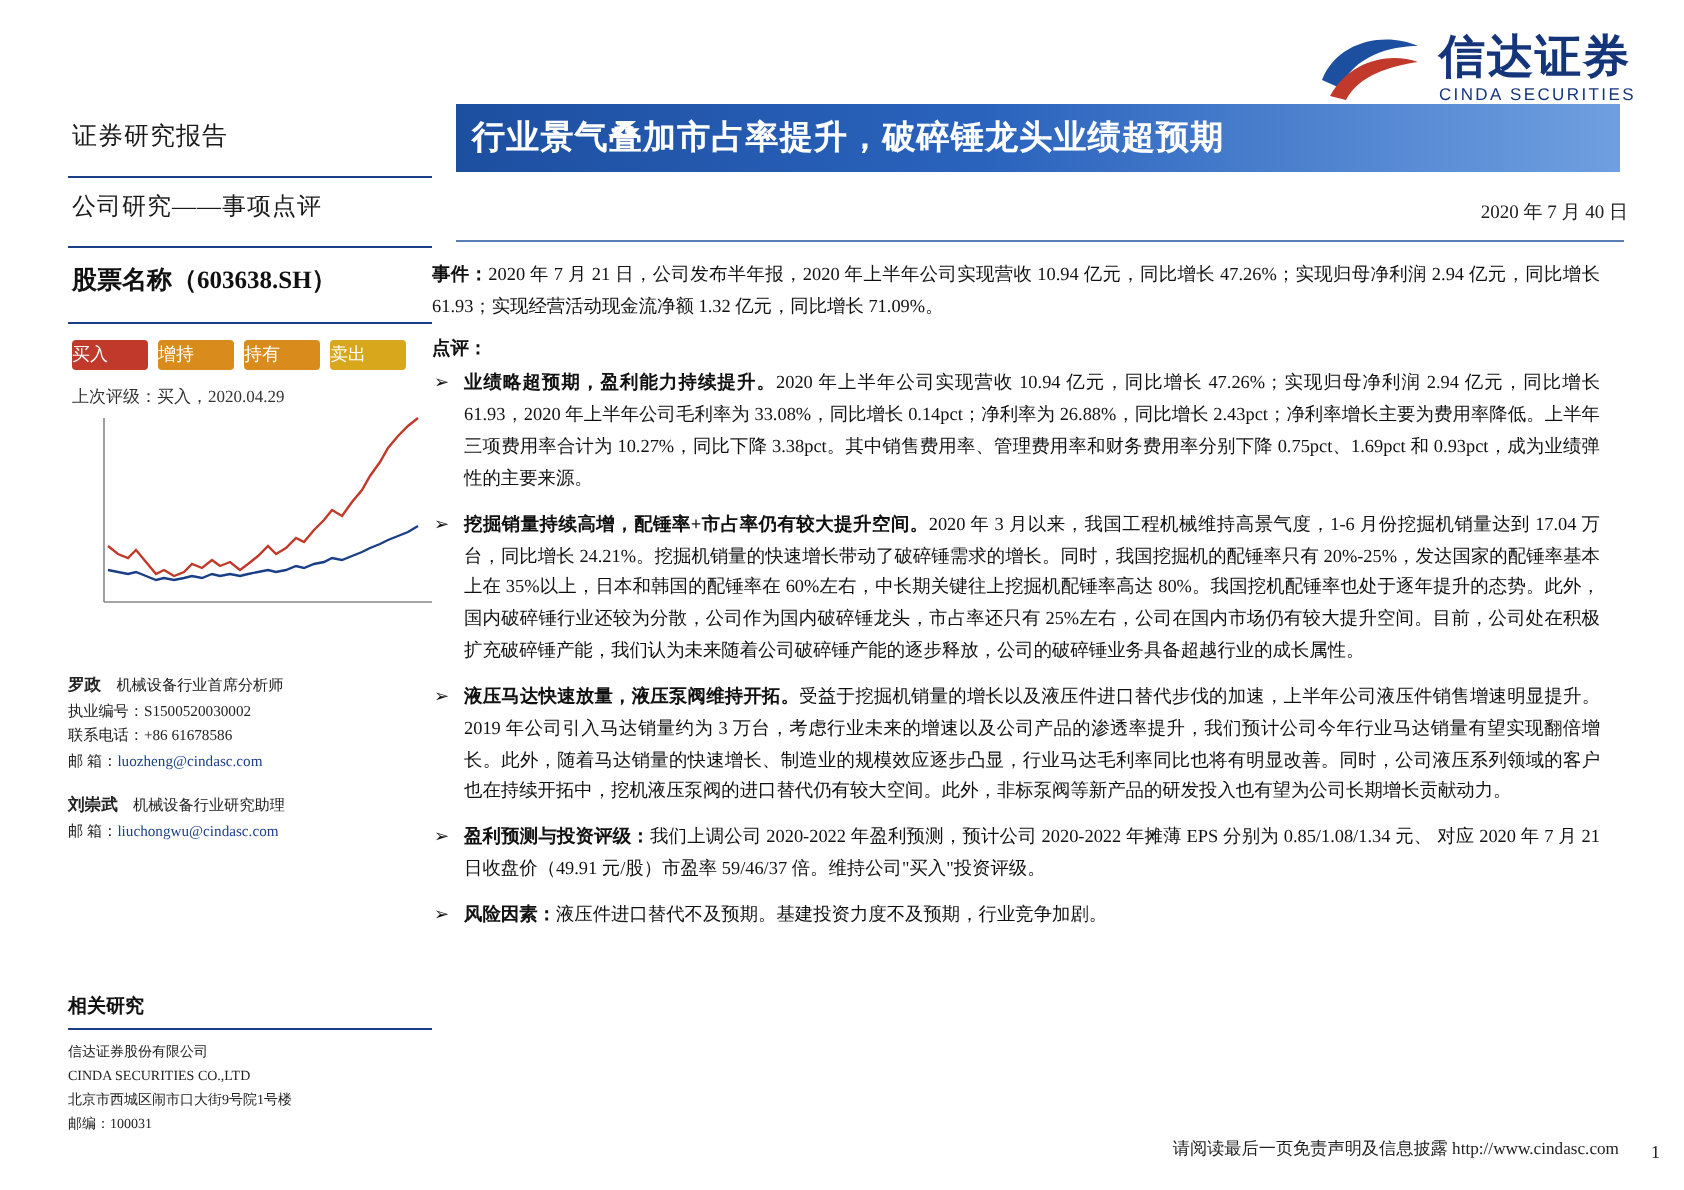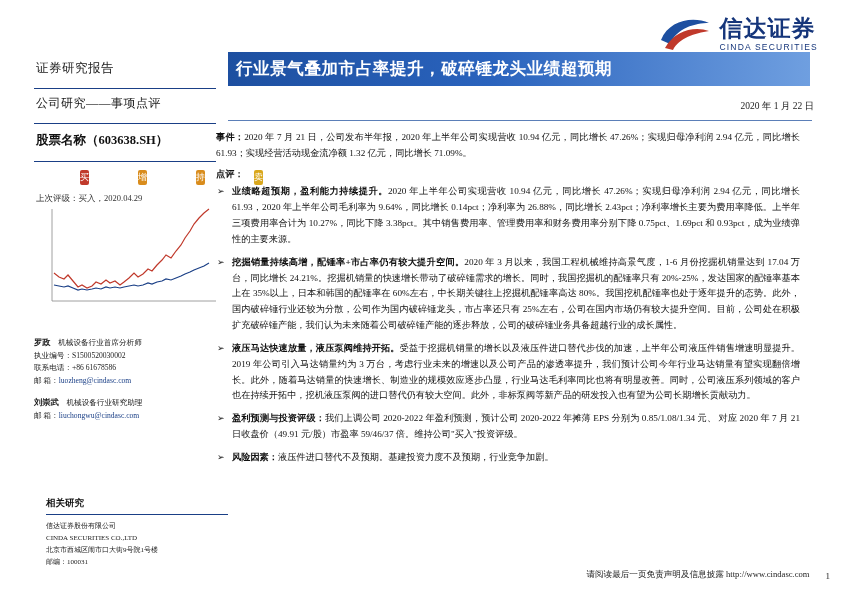--- a/index.html
+++ b/index.html
@@ -42,21 +42,21 @@
     font-size: 12.5px; font-weight: normal; color: #1a1a1a;
     padding: 6px 0 5px 2px; letter-spacing: .5px;
   }
   .lc-title.small { font-size: 12px; }
   .stock-name {
     font-size: 12.5px; font-weight: bold; padding: 8px 0 6px 2px;
   }
   .rating-row { display: flex; gap: 5px; margin: 8px 0 6px 2px; }
   .rating-btn {
     width: 38px; height: 15px; line-height: 14px; text-align: left;
-    font-size: 9px; color: #fff; border-radius: 2px; margin-left: 44px;
+    font-size: 9px; color: #fff; border-radius: 2px;
   }
   .rating-btn.b1 { background: #c0392b; }
   .rating-btn.b2 { background: #d98c1c; }
   .rating-btn.b3 { background: #d98c1c; }
   .rating-btn.b4 { background: #d9a71c; }
   .prev-rating {
     font-size: 8.5px; color: #333; margin: 8px 0 4px 2px;
   }
 
   
@@ -68,21 +68,21 @@
   
   .analyst {
     position: absolute; left: 34px; top: 336px; width: 200px;
     font-size: 7.6px; line-height: 1.65; color: #222;
   }
   .analyst .nm { font-weight: bold; font-size: 8.3px; }
   .analyst .blk { margin-bottom: 9px; }
   .analyst .mail { color: #1a3f86; }
 
   .related {
-    position: absolute; left: 34px; top: 497px; width: 200px; margin-left: 12px;
+    position: absolute; left: 34px; top: 497px; width: 200px;
   }
   .related-title { font-size: 9.5px; font-weight: bold; }
   .related-line { border-bottom: 1.2px solid #1a3f86; width: 182px; margin: 4px 0 6px 0; }
   .addr { font-size: 7px; line-height: 1.7; color: #222; }
 
   
   .title-band {
     position: absolute; left: 228px; top: 52px; width: 582px; height: 34px;
     background: linear-gradient(90deg, #1d4fa0 0%, #2a63bd 45%, #6f9fe0 100%);
   }
@@ -193,32 +193,32 @@
     <div class="addr">
       <div>信达证券股份有限公司</div>
       <div>CINDA SECURITIES CO.,LTD</div>
       <div>北京市西城区闹市口大街9号院1号楼</div>
       <div>邮编：100031</div>
     </div>
   </div>
 
   <div class="title-band"></div>
   <div class="title-text">行业景气叠加市占率提升，破碎锤龙头业绩超预期</div>
-  <div class="report-date">2020 年 1 月 22 日</div>
+  <div class="report-date">2020 年 7 月 40 日</div>
   <div class="date-rule"></div>
 
   <div class="body-col">
     <div class="para">
       <span class="lead">事件：</span><span>2020 年 7 月 21 日，公司发布半年报，2020 年上半年公司实现营收 10.94 亿元，同比增长 47.26%；实现归母净利润 2.94 亿元，同比增长 61.93；实现经营活动现金流净额 1.32 亿元，同比增长 71.09%。</span>
     </div>
     <div class="section-h">点评：</div>
     <ul class="bullets">
       <li>
         <span class="arrow">➢</span>
-        <span class="b-head">业绩略超预期，盈利能力持续提升。</span><span>2020 年上半年公司实现营收 10.94 亿元，同比增长 47.26%；实现归母净利润 2.94 亿元，同比增长 61.93，2020 年上半年公司毛利率为 9.64%，同比增长 0.14pct；净利率为 26.88%，同比增长 2.43pct；净利率增长主要为费用率降低。上半年三项费用率合计为 10.27%，同比下降 3.38pct。其中销售费用率、管理费用率和财务费用率分别下降 0.75pct、1.69pct 和 0.93pct，成为业绩弹性的主要来源。</span>
+        <span class="b-head">业绩略超预期，盈利能力持续提升。</span><span>2020 年上半年公司实现营收 10.94 亿元，同比增长 47.26%；实现归母净利润 2.94 亿元，同比增长 61.93，2020 年上半年公司毛利率为 33.08%，同比增长 0.14pct；净利率为 26.88%，同比增长 2.43pct；净利率增长主要为费用率降低。上半年三项费用率合计为 10.27%，同比下降 3.38pct。其中销售费用率、管理费用率和财务费用率分别下降 0.75pct、1.69pct 和 0.93pct，成为业绩弹性的主要来源。</span>
       </li>
       <li>
         <span class="arrow">➢</span>
         <span class="b-head">挖掘销量持续高增，配锤率+市占率仍有较大提升空间。</span><span>2020 年 3 月以来，我国工程机械维持高景气度，1-6 月份挖掘机销量达到 17.04 万台，同比增长 24.21%。挖掘机销量的快速增长带动了破碎锤需求的增长。同时，我国挖掘机的配锤率只有 20%-25%，发达国家的配锤率基本上在 35%以上，日本和韩国的配锤率在 60%左右，中长期关键往上挖掘机配锤率高达 80%。我国挖机配锤率也处于逐年提升的态势。此外，国内破碎锤行业还较为分散，公司作为国内破碎锤龙头，市占率还只有 25%左右，公司在国内市场仍有较大提升空间。目前，公司处在积极扩充破碎锤产能，我们认为未来随着公司破碎锤产能的逐步释放，公司的破碎锤业务具备超越行业的成长属性。</span>
       </li>
       <li>
         <span class="arrow">➢</span>
         <span class="b-head">液压马达快速放量，液压泵阀维持开拓。</span><span>受益于挖掘机销量的增长以及液压件进口替代步伐的加速，上半年公司液压件销售增速明显提升。2019 年公司引入马达销量约为 3 万台，考虑行业未来的增速以及公司产品的渗透率提升，我们预计公司今年行业马达销量有望实现翻倍增长。此外，随着马达销量的快速增长、制造业的规模效应逐步凸显，行业马达毛利率同比也将有明显改善。同时，公司液压系列领域的客户也在持续开拓中，挖机液压泵阀的进口替代仍有较大空间。此外，非标泵阀等新产品的研发投入也有望为公司长期增长贡献动力。</span>
       </li>
       <li>

